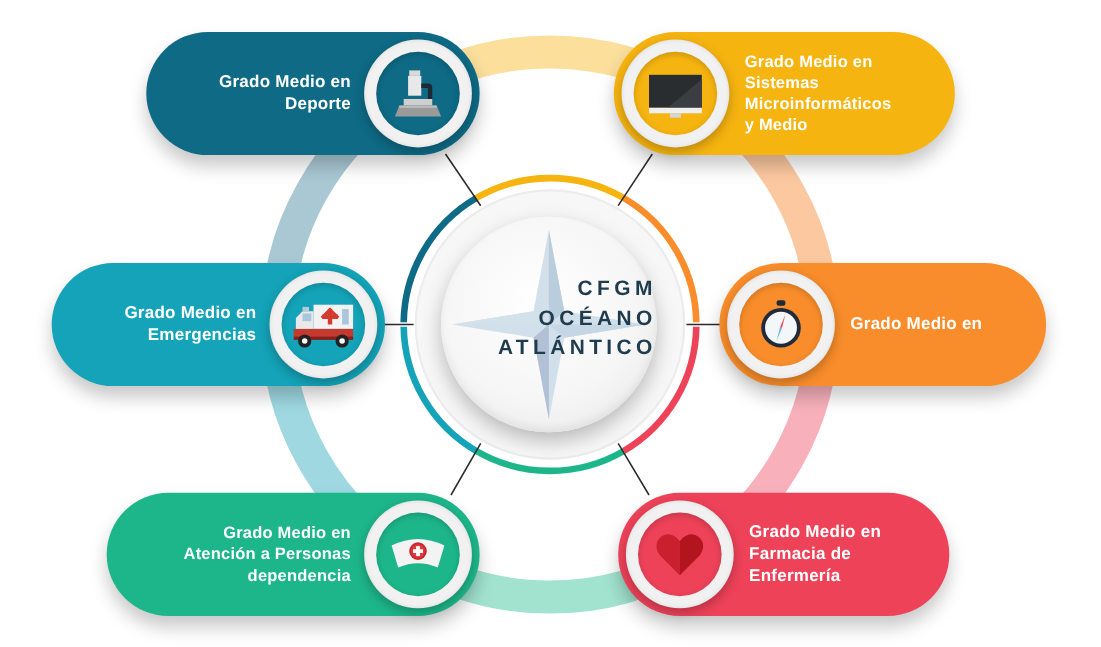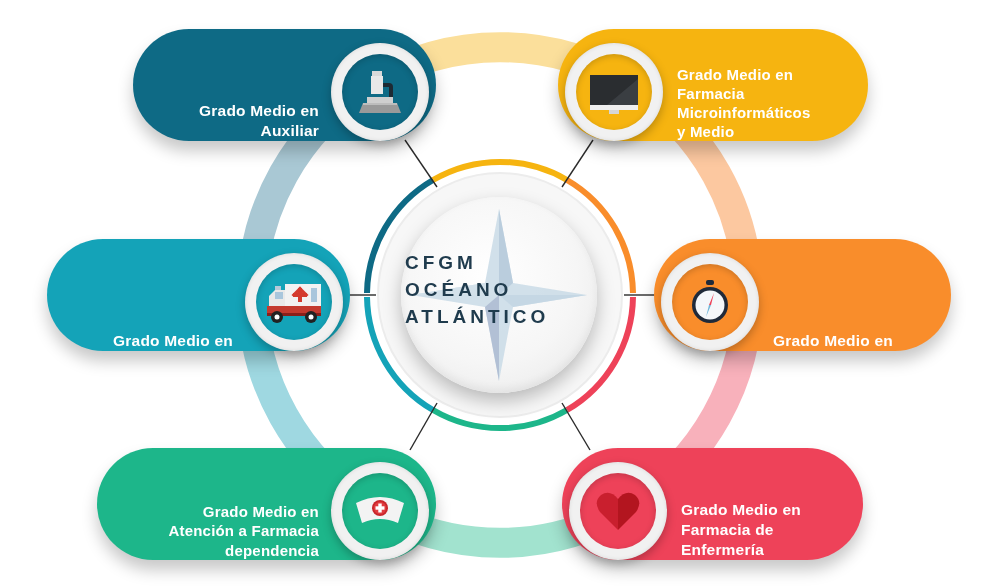--- a/index.html
+++ b/index.html
@@ -2,21 +2,21 @@
 <html><head>
   <meta charset="utf-8">
   <style>
     html, body { margin: 0; padding: 0; background: #ffffff; }
     body { width: 1001px; height: 588px; position: relative; overflow: hidden; font-family: "Liberation Sans", "DejaVu Sans", sans-serif; }
     .stage { position: absolute; left: 0; top: 0; width: 1001px; height: 588px; }
     svg.bg { position: absolute; left: 0; top: 0; }
     .pill {
       position: absolute; height: 112px; border-radius: 56px;
       box-shadow: 0 10px 16px rgba(0,0,0,0.22);
-      display: flex; align-items: flex-end;
+      display: flex; align-items: center;
     }
     .pill .label {
       color: #ffffff; font-weight: bold; font-size: 15.5px; line-height: 20px;
       letter-spacing: 0.2px;
     }
     .pill.left { justify-content: flex-end; }
     .pill.left .label { text-align: right; margin-right: 12px; }
     .pill.right .label { text-align: left; margin-left: 14px; }
     .badge {
       width: 98px; height: 98px; border-radius: 50%;
@@ -31,21 +31,21 @@
       display: flex; align-items: center; justify-content: center;
       box-shadow: inset 0 2px 6px rgba(0,0,0,0.18);
     }
     .center {
       position: absolute; left: 401px; top: 197px; width: 196px; height: 196px;
       border-radius: 50%;
       background: radial-gradient(circle at 45% 40%, #ffffff 0%, #f6f6f6 55%, #e6e6e6 100%);
       box-shadow: 0 8px 18px rgba(0,0,0,0.25), inset 0 -4px 8px rgba(0,0,0,0.06);
     }
     .center-title {
-      position: absolute; left: 0; top: 52px; width: 196px; text-align: left;
+      position: absolute; left: 0; top: 52px; width: 196px; text-align: right;
       color: #1f3b4d; font-weight: bold; font-size: 19px; line-height: 27px;
       letter-spacing: 4px;
     }
     .center-title div { padding-left: 4px; }
   </style>
 </head>
 <body>
 
 <div class="stage">
 
@@ -98,21 +98,21 @@
     <div class="center-title">
       <div>CFGM</div>
       <div>OCÉANO</div>
       <div>ATLÁNTICO</div>
     </div>
   </div>
 
   <div class="pill left" style="left:133px; top:29px; width:303px; background:#0e6a85;">
     <div class="label">
       <div>Grado Medio en</div>
-      <div>Auxiliar</div>
+      <div>Deporte</div>
     </div>
     <div class="badge">
       <div class="badge-inner" style="background:#0e6a85;">
         <svg width="50" height="50" viewBox="0 0 50 50">
           <rect x="17" y="4" width="10" height="5" fill="#d9d9d9"></rect>
           <rect x="16" y="9" width="12" height="18" fill="#e8e8e8"></rect>
           <path d="M 28 16 L 34 16 Q 38 16 38 20 L 38 36 L 34 36 L 34 20 L 28 20 Z" fill="#1e2a33"></path>
           <rect x="12" y="30" width="26" height="6" fill="#cfcfcf"></rect>
           <polygon points="8,36 42,36 46,46 4,46" fill="#9a9a9a"></polygon>
           <rect x="8" y="36" width="34" height="2" fill="#bdbdbd"></rect>
@@ -127,29 +127,30 @@
         <svg width="54" height="50" viewBox="0 0 54 50">
           <rect x="3" y="8" width="48" height="30" fill="#2a2d30"></rect>
           <polygon points="20,38 51,12 51,38" fill="#3a3e42"></polygon>
           <rect x="3" y="38" width="48" height="5" fill="#efefef"></rect>
           <rect x="22" y="43" width="10" height="4" fill="#d6d6d6"></rect>
         </svg>
       </div>
     </div>
     <div class="label" style="font-size:15px; line-height:19px;">
       <div>Grado Medio en</div>
-      <div>Farmacia</div>
+      <div>Sistemas</div>
       <div>Microinformáticos</div>
       <div>y Medio</div>
     </div>
   </div>
 
   <div class="pill left" style="left:47px; top:239px; width:303px; background:#14a3b8;">
     <div class="label">
       <div>Grado Medio en</div>
+      <div>Emergencias</div>
     </div>
     <div class="badge">
       <div class="badge-inner" style="background:#14a3b8;">
         <svg width="62" height="44" viewBox="0 0 62 44">
           <rect x="22" y="4" width="36" height="22" fill="#f2f2f2"></rect>
           <rect x="48" y="8" width="6" height="14" fill="#a9c6dc"></rect>
           <polygon points="6,16 12,10 22,10 22,26 6,26" fill="#e9e9e9"></polygon>
           <rect x="12" y="12" width="8" height="7" fill="#a9c6dc"></rect>
           <rect x="12" y="6" width="6" height="4" fill="#b9c9d9"></rect>
           <rect x="4" y="26" width="54" height="8" fill="#c43a2f"></rect>
@@ -182,21 +183,21 @@
       </div>
     </div>
     <div class="label">
       <div>Grado Medio en</div>
     </div>
   </div>
 
   <div class="pill left" style="left:97px; top:448px; width:339px; background:#1db68a;">
     <div class="label" style="font-size:15px; line-height:19.5px;">
       <div>Grado Medio en</div>
-      <div>Atención a Farmacia</div>
+      <div>Atención a Personas</div>
       <div>dependencia</div>
     </div>
     <div class="badge">
       <div class="badge-inner" style="background:#1db68a;">
         <svg width="56" height="36" viewBox="0 0 56 36">
           <path d="M 4 10 Q 28 -2 52 10 L 46 30 Q 28 22 10 30 Z" fill="#f3f3f3"></path>
           <circle cx="28" cy="15" r="8" fill="#c8262b"></circle>
           <circle cx="28" cy="15" r="6.2" fill="#e03a3e"></circle>
           <rect x="26.3" y="10.5" width="3.4" height="9" fill="#fff"></rect>
           <rect x="23.5" y="13.3" width="9" height="3.4" fill="#fff"></rect>

